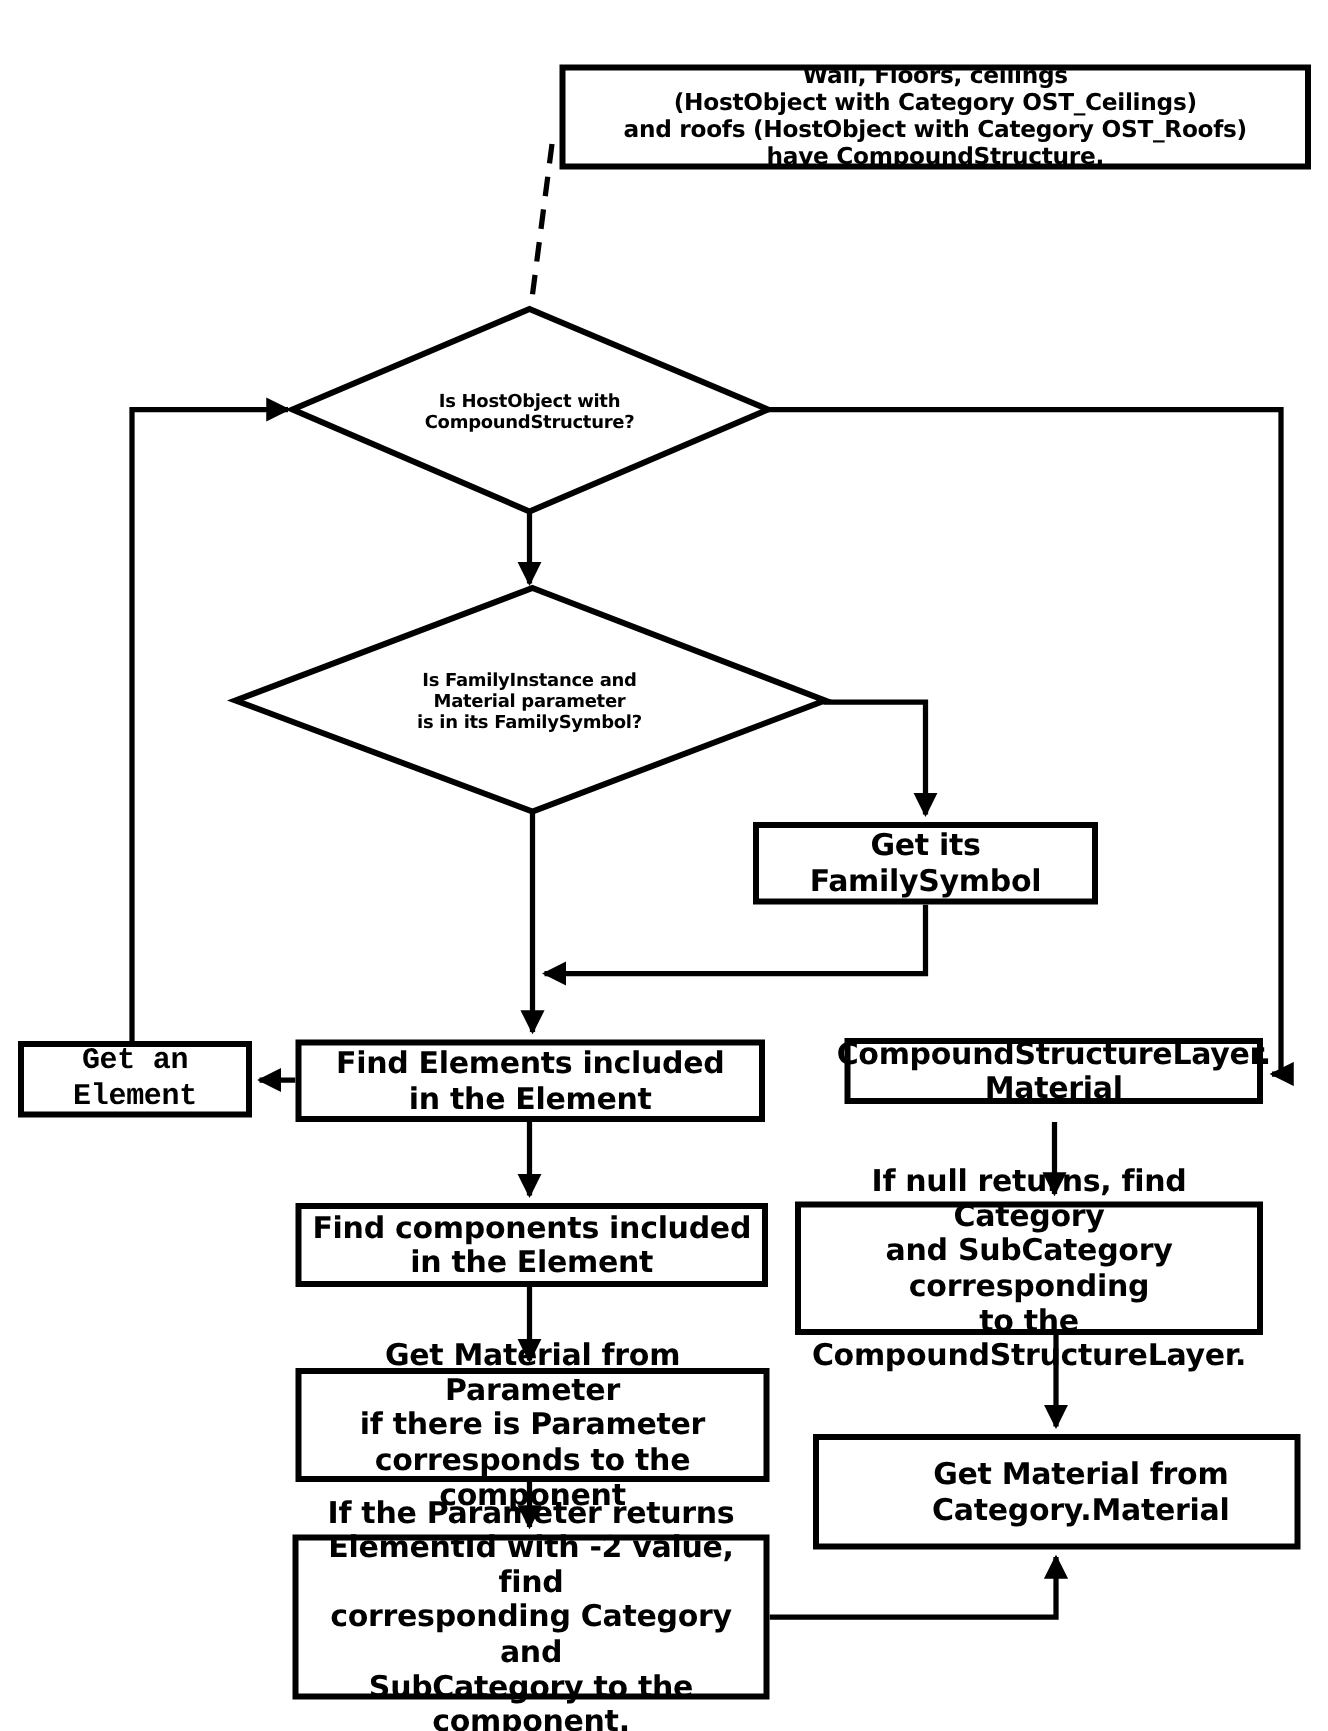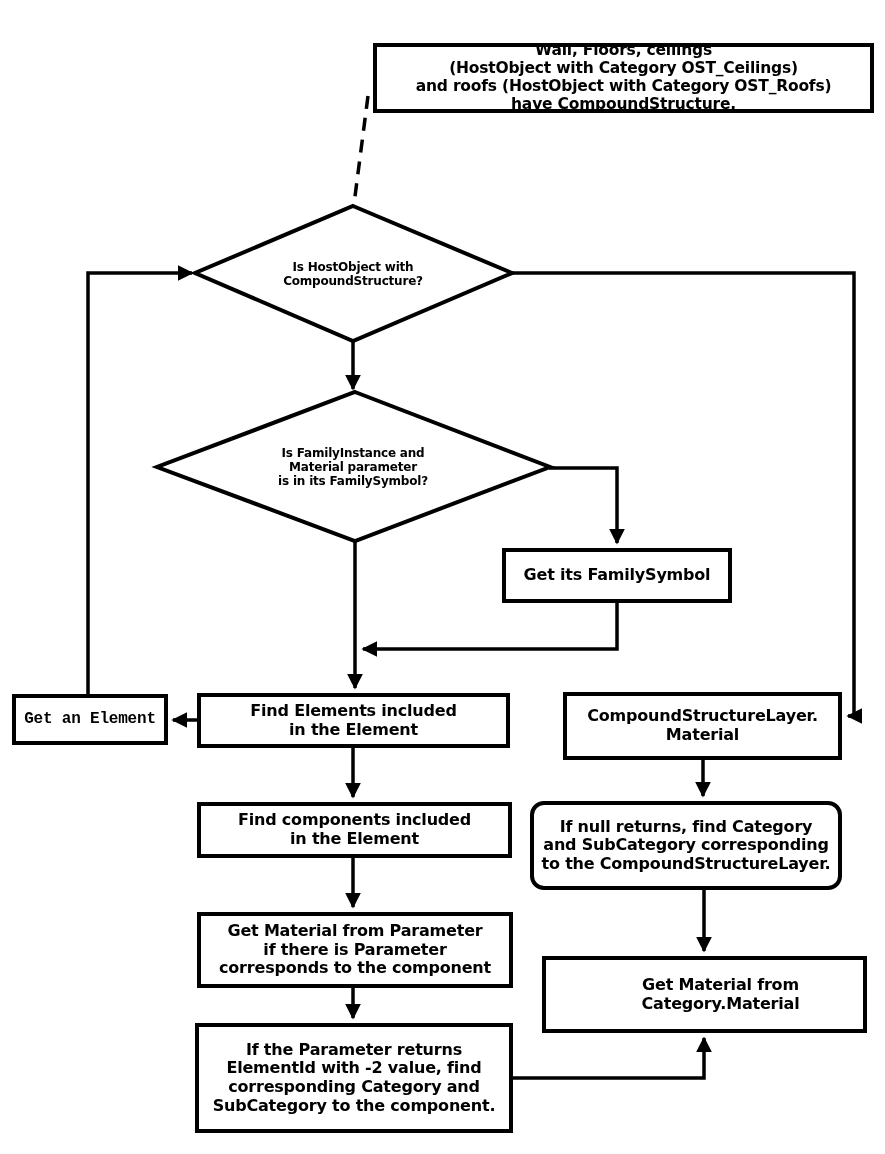--- a/index.html
+++ b/index.html
@@ -21,21 +21,21 @@
     width: 885px;
     height: 1154px;
   }
   .node {
     position: absolute;
     box-sizing: border-box;
     border: 4px solid #000000;
     background: #ffffff;
     color: #000000;
     font-weight: bold;
-    font-size: 16px;
+    font-size: 20px;
     line-height: 1.16;
     text-align: center;
     display: flex;
     align-items: center;
     justify-content: center;
     white-space: pre-line;
     letter-spacing: -0.2px;
   }
   .diamond-label {
     position: absolute;
@@ -109,27 +109,27 @@
 Material parameter
 is in its FamilySymbol?</div>
 
   <div class="node" style="left:502px; top:548px; width:230px; height:55px;">Get its FamilySymbol</div>
 
   <div class="node" style="left:12px; top:694px; width:156px; height:51px;font-family:Liberation Mono, monospace;">Get an Element</div>
 
   <div class="node" style="left:197px; top:693px; width:313px; height:55px;">Find Elements included
 in the Element</div>
 
-  <div class="node" style="left:563px; top:692px; width:279px; height:68px;">CompoundStructureLayer.
+  <div class="node" style="left:563px; top:692px; width:279px; height:44px;">CompoundStructureLayer.
 Material</div>
 
   <div class="node" style="left:197px; top:802px; width:315px; height:56px;">Find components included
 in the Element</div>
 
-  <div class="node" style="left:530px; top:801px; width:312px; height:89px;border-radius:14px;">If null returns, find Category
+  <div class="node" style="left:530px; top:801px; width:312px; height:89px;">If null returns, find Category
 and SubCategory corresponding
 to the CompoundStructureLayer.</div>
 
   <div class="node" style="left:197px; top:912px; width:316px; height:76px;">Get Material from Parameter
 if there is Parameter
 corresponds to the component</div>
 
   <div class="node" style="left:542px; top:956px; width:325px; height:77px;padding-left:32px;">Get Material from
 Category.Material</div>
 

